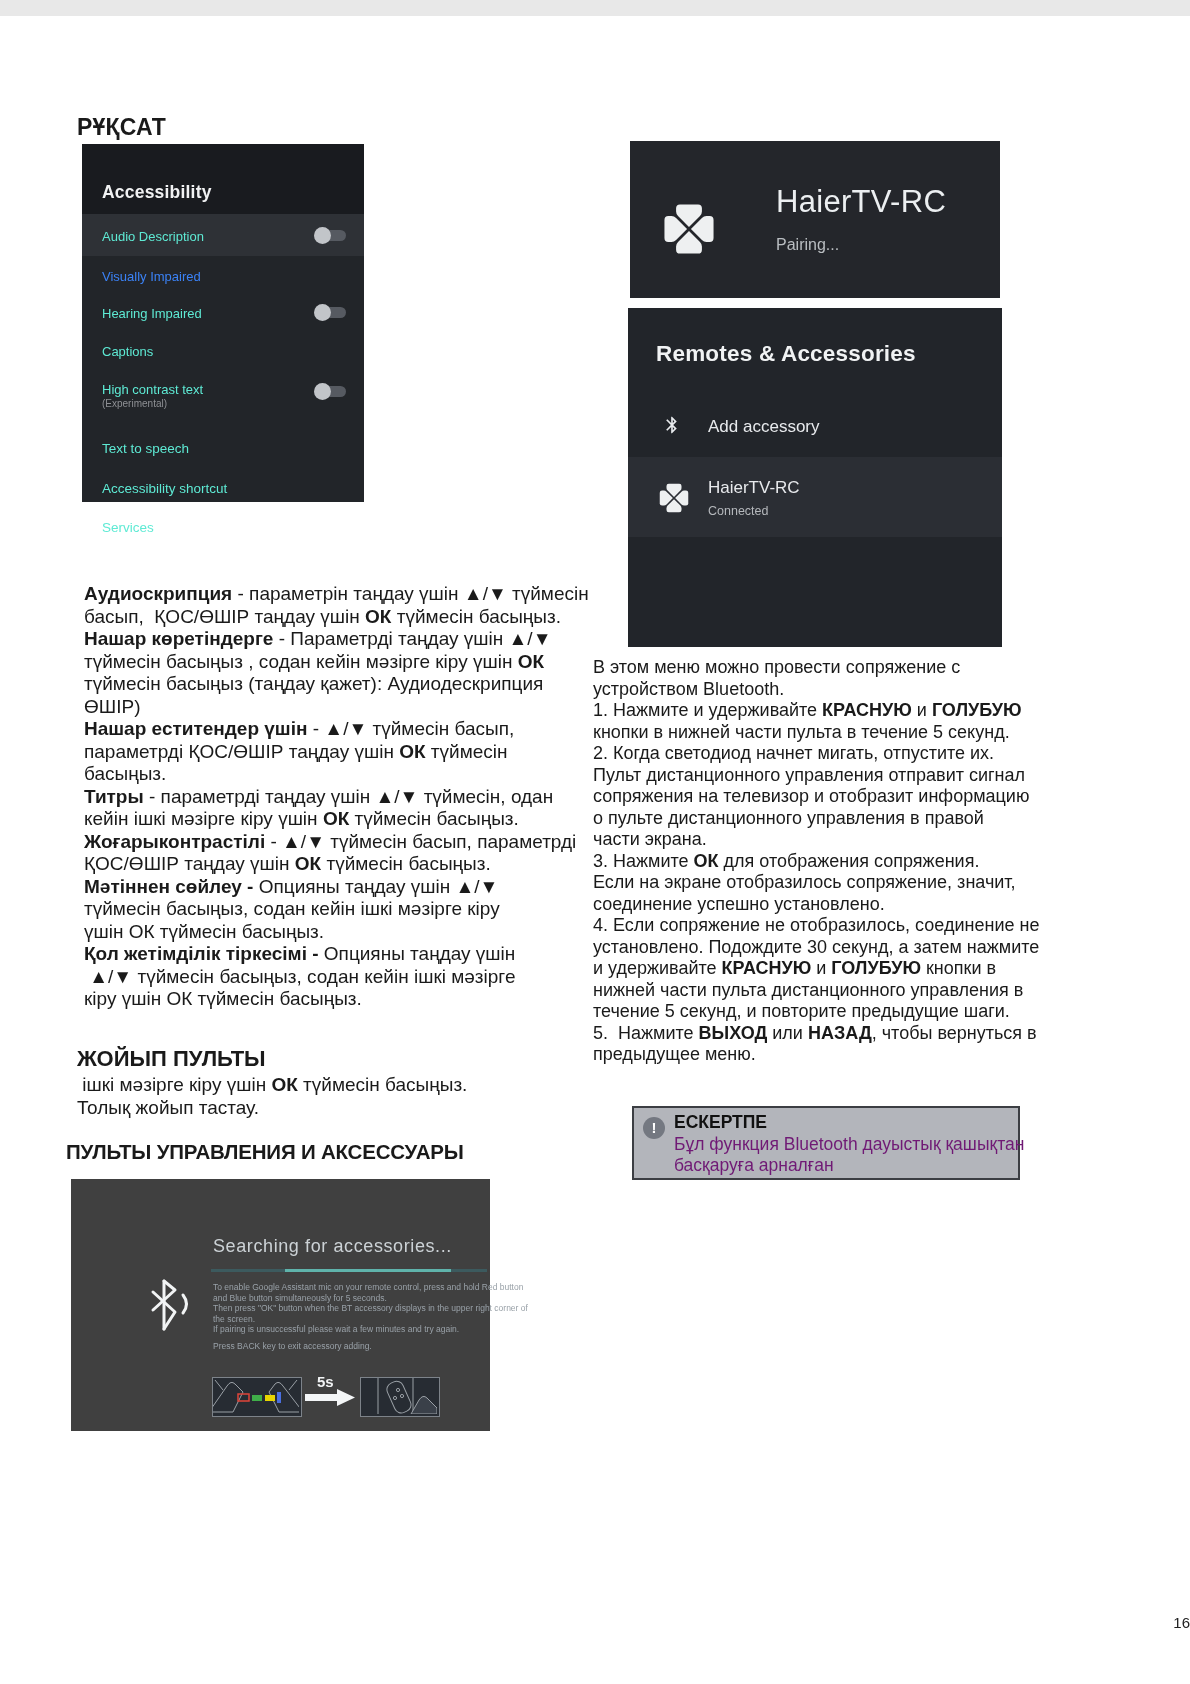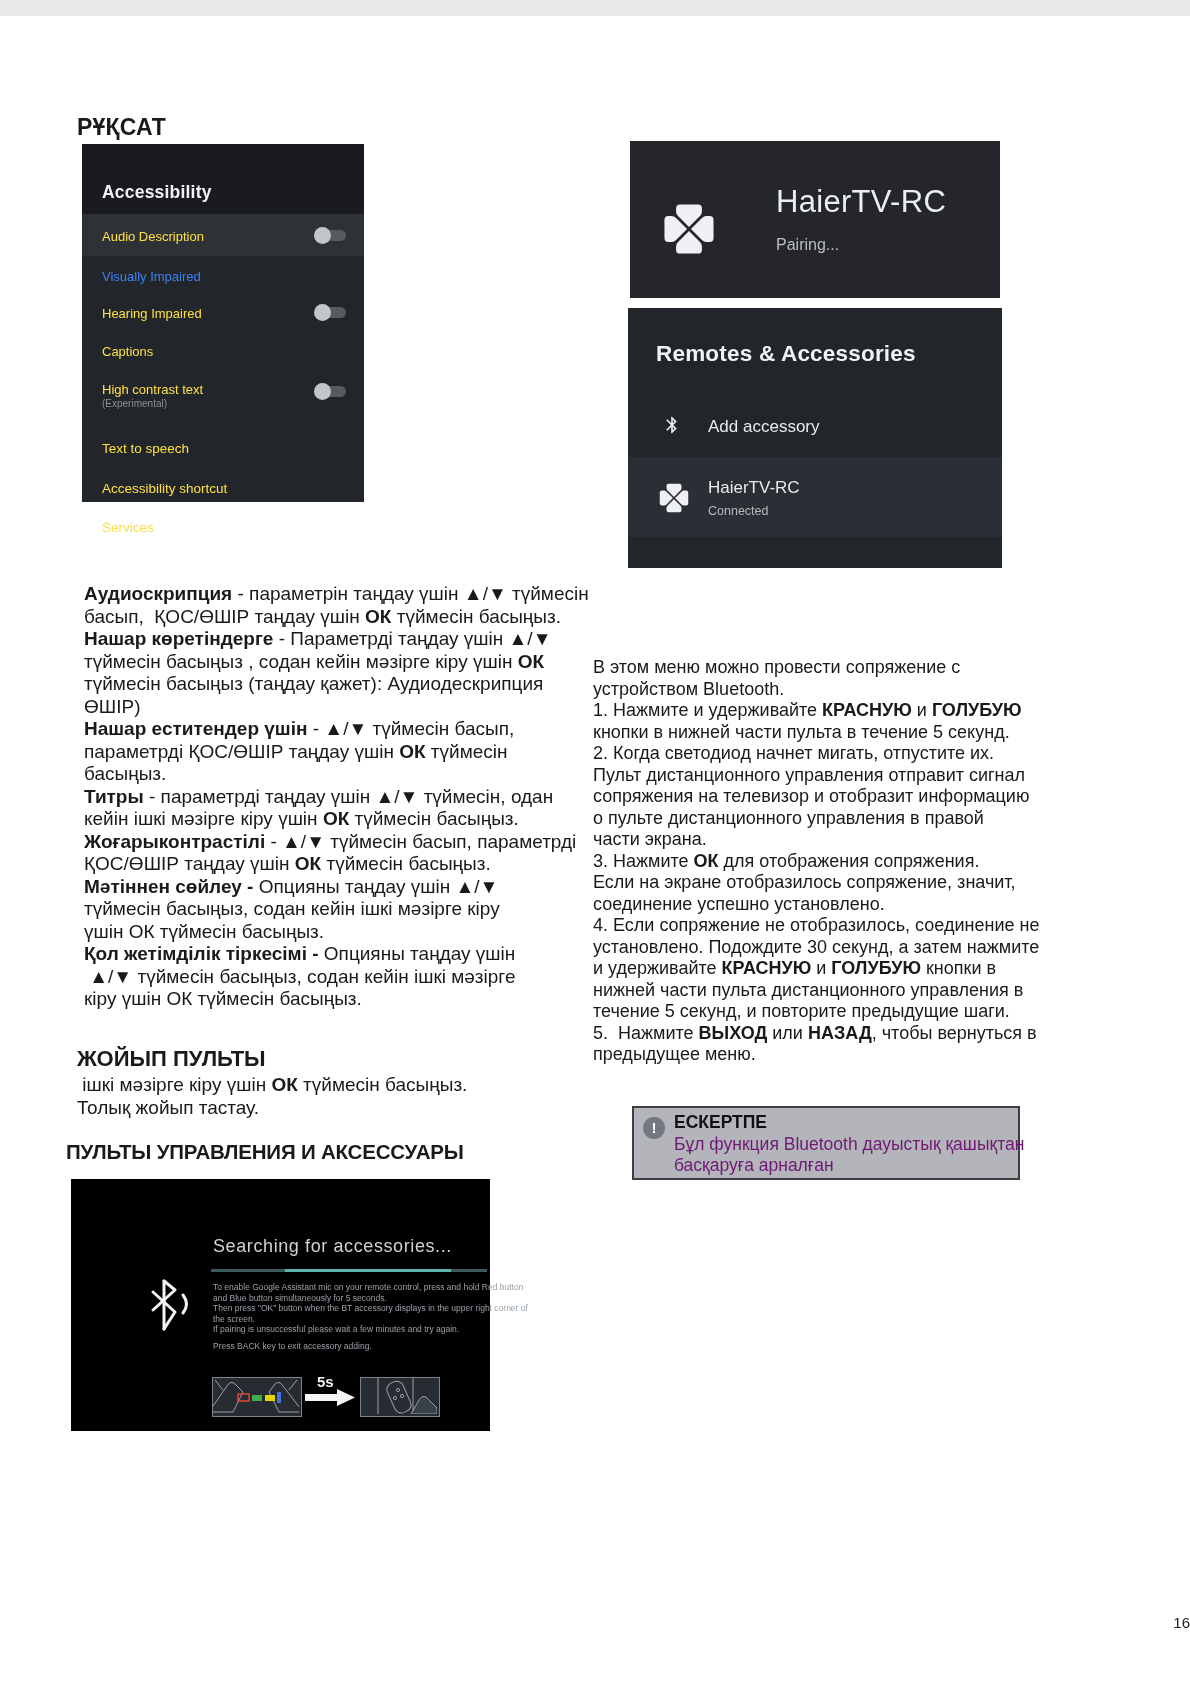--- a/index.html
+++ b/index.html
@@ -13,35 +13,35 @@
   .body-kz{font-size:19px;line-height:22.5px;white-space:pre;}
   .body-ru{font-size:18px;line-height:21.5px;white-space:pre;}
   .body-kz b,.body-ru b{font-weight:bold;}
   
   .tv{background:#24262b;}
   
   .acc-header{position:absolute;left:0;top:0;width:100%;height:70px;background:#191b1f;}
   .acc-title{position:absolute;left:20px;top:38px;color:#f1f2f3;font-weight:bold;font-size:17.5px;letter-spacing:.2px;}
   .acc-body{position:absolute;left:0;top:70px;width:100%;bottom:0;background:#222529;}
   .acc-hl{position:absolute;left:0;top:70px;width:100%;height:42px;background:#2e3136;}
-  .acc-label{position:absolute;left:20px;color:#fde047;font-size:13px;}
+  .acc-label{position:absolute;left:20px;color:#5eead4;font-size:13px;}
   .acc-label.dim{color:#3b82f6;}
   .acc-sub{position:absolute;left:20px;color:#8e9094;font-size:10px;}
   .toggle{position:absolute;width:32px;height:17px;}
   .toggle .track{position:absolute;left:8px;top:3px;width:24px;height:11px;border-radius:6px;background:#565a61;}
   .toggle .knob{position:absolute;left:0;top:0;width:17px;height:17px;border-radius:50%;background:#c2c5c9;}
   
   .pair-name{position:absolute;color:#eceff1;font-size:31px;font-weight:500;letter-spacing:.3px;}
   .pair-status{position:absolute;color:#b9bdc1;font-size:16px;}
   .ra-title{position:absolute;color:#f1f3f4;font-weight:bold;font-size:22.5px;letter-spacing:.2px;}
   .ra-row-label{position:absolute;color:#e8eaed;font-size:17px;}
   .ra-sub{position:absolute;color:#b5b8bc;font-size:12.5px;}
   .ra-hl{position:absolute;left:0;width:100%;background:#2b2e34;}
   
-  .search-box{background:#000000;}
+  .search-box{background:#404040;}
   .search-title{position:absolute;color:#ccd2d6;font-size:18px;font-weight:400;letter-spacing:.6px;}
   .pbar{position:absolute;height:3px;background:#3c5a5e;}
   .pbar .fill{position:absolute;top:0;height:3px;background:#5fb3ab;}
   .search-info{position:absolute;color:#99a1a8;font-size:8.5px;line-height:10.5px;white-space:pre;}
   .illus-box{position:absolute;border:1px solid #7d838a;background:#272c33;}
   .timer{position:absolute;color:#f2f4f5;font-size:15px;font-weight:bold;}
   
   .note{position:absolute;background:#b3b5bb;border:2.5px solid #3c3e43;box-sizing:border-box;}
   .note-icon{position:absolute;width:22px;height:22px;border-radius:50%;background:#747881;color:#ffffff;
              font-weight:bold;font-size:15px;text-align:center;line-height:22px;}
@@ -161,21 +161,21 @@
       </defs>
       <use href="#petalA" fill="#eef0f1"></use>
       <use href="#petalA" fill="#eef0f1" transform="rotate(90 24 24)"></use>
       <use href="#petalA" fill="#eef0f1" transform="rotate(180 24 24)"></use>
       <use href="#petalA" fill="#eef0f1" transform="rotate(270 24 24)"></use>
     </svg>
     <div class="pair-name" style="left:146px;top:43px;">HaierTV-RC</div>
     <div class="pair-status" style="left:146px;top:95px;">Pairing...</div>
   </div>
 
-  <div class="abs" style="left:628px;top:292px;width:374px;height:260px;background:#22252a;">
+  <div class="abs" style="left:628px;top:292px;width:374px;height:339px;background:#22252a;">
     <div class="ra-hl" style="top:149px;height:80px;"></div>
     <div class="ra-title" style="left:28px;top:33px;">Remotes &amp; Accessories</div>
 
     <svg class="abs" style="left:34px;top:104px;" width="20" height="26" viewBox="0 0 24 24">
       <path fill="#e8eaed" d="M17.71 7.71 12 2h-1v7.59L6.41 5 5 6.41 10.59 12 5 17.59 6.41 19 11 14.41V22h1l5.71-5.71-4.3-4.29 4.3-4.29zM13 5.83l1.88 1.88L13 9.59V5.83zm1.88 10.46L13 18.17v-3.76l1.88 1.88z"></path>
     </svg>
     <div class="ra-row-label" style="left:80px;top:109px;">Add accessory</div>
 
     <svg class="abs" style="left:28px;top:172px;" width="36" height="36" viewBox="0 0 48 48">
       <defs>

